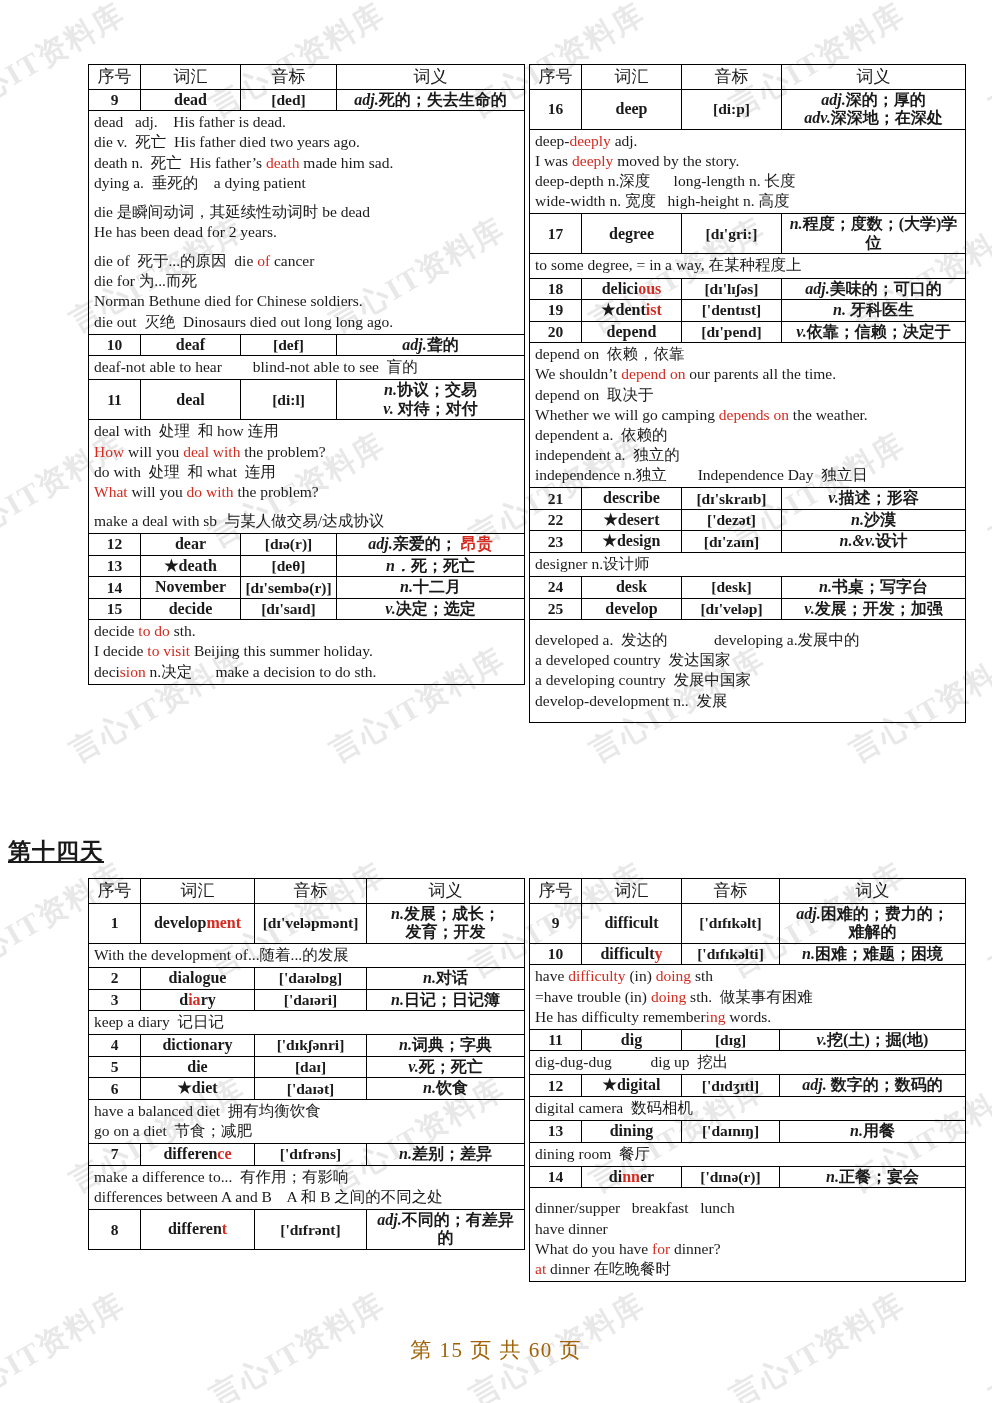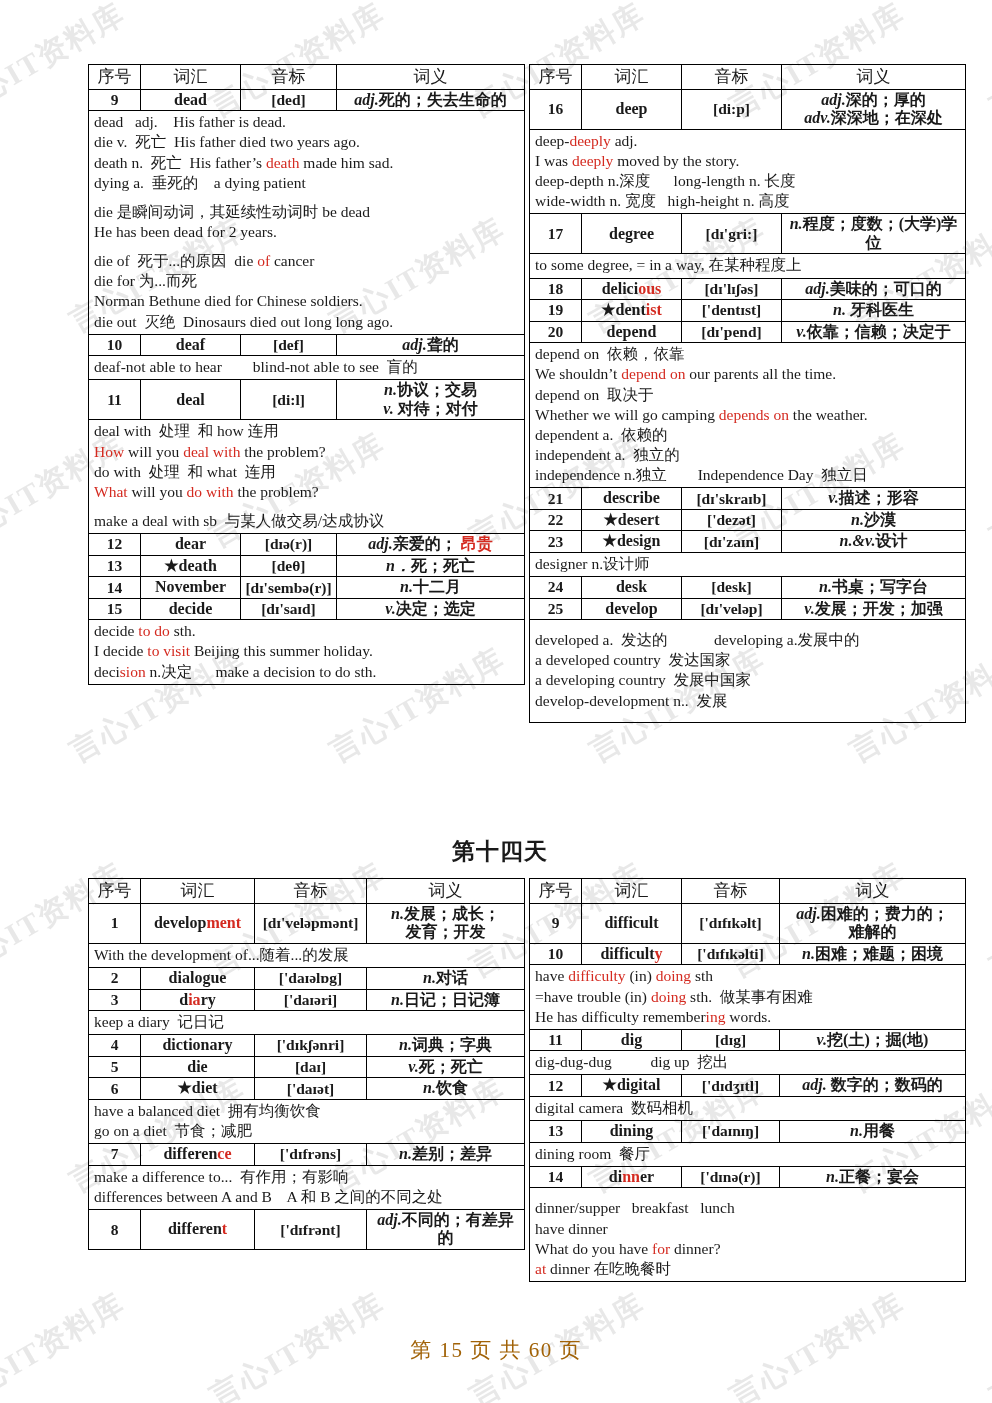--- a/index.html
+++ b/index.html
@@ -84,24 +84,25 @@
   .note .ln { display: block; white-space: pre-wrap; }
   .note .sp { display: block; height: 9px; }
 
   .r { color: #d42a20; }
 
   
   #day-title {
     position: absolute;
     left: 8px;
     right: 0;
-    text-align: center;
+    text-align: left;
     font-size: 23px;
     font-weight: 700;
     letter-spacing: 1px;
+    text-decoration: underline;
   }
 
   
   #footer {
     position: absolute;
     left: 0;
     right: 0;
     text-align: center;
     font-size: 21px;
     color: #a16207;

